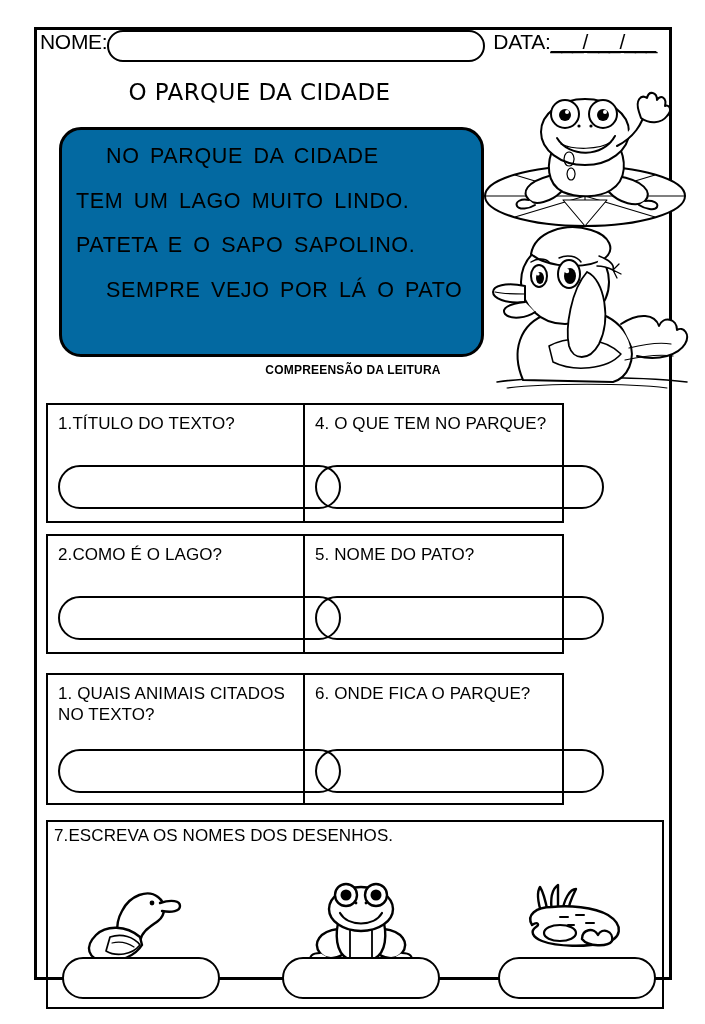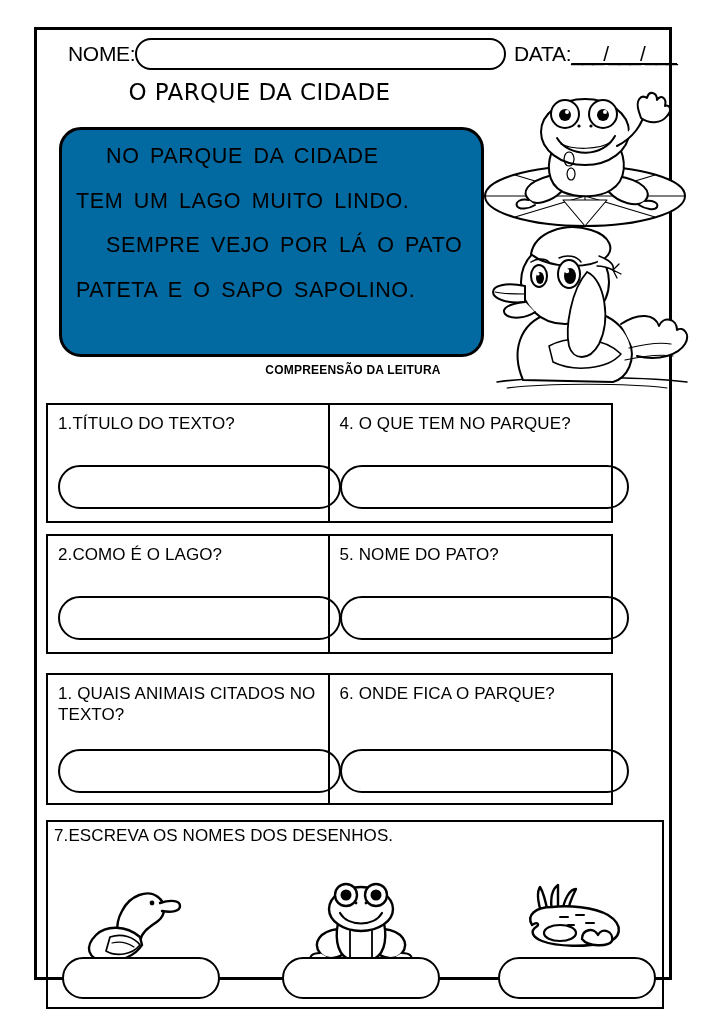--- a/index.html
+++ b/index.html
@@ -22,26 +22,26 @@
     width: 638px;
     height: 953px;
     border: 3px solid #000;
     box-sizing: border-box;
     background: #fff;
   }
 
   
   .header-row {
     position: absolute;
-    left: 8px; top: 0;
+    left: 0; top: 0;
     width: 100%;
     height: 48px;
     display: flex;
-    align-items: center;
-    padding-left: 23px;
+    align-items: flex-start;
+    padding-left: 3px;
     box-sizing: border-box;
   }
   .nome-label {
     font-size: 21px;
     letter-spacing: -0.3px;
     white-space: nowrap;
   }
   .nome-pill {
     width: 378px;
     height: 32px;
@@ -126,21 +126,21 @@
     text-align: center;
     font-size: 12px;
     font-weight: bold;
     letter-spacing: 0.2px;
   }
 
   
   .qtable {
     position: absolute;
     left: 9px;
-    width: 567px;
+    width: 518px;
     border: 2px solid #000;
     box-sizing: border-box;
     display: flex;
   }
   .qtable.r1 { top: 373px;  height: 120px; }
   .qtable.r2 { top: 504px;  height: 120px; }
   .qtable.r3 { top: 643px;  height: 132px; }
 
   .qcell {
     position: relative;
@@ -263,22 +263,22 @@
 
         <path d="M92 64 a5 7 0 1 0 0.1 0" stroke-width="1.2" fill="none"></path>
         <path d="M94 80 a4 6 0 1 0 0.1 0" stroke-width="1.2" fill="none"></path>
       </g>
     </svg>
   </div>
 
   <div class="poem-box">
     <div class="poem-line indent">NO  PARQUE  DA  CIDADE</div>
     <div class="poem-line">TEM  UM  LAGO  MUITO  LINDO.</div>
+    <div class="poem-line">PATETA  E  O  SAPO  SAPOLINO.</div>
     <div class="poem-line indent">SEMPRE  VEJO  POR  LÁ  O  PATO</div>
-    <div class="poem-line">PATETA  E  O  SAPO  SAPOLINO.</div>
   </div>
 
   <div class="art-duck">
     <svg viewBox="0 0 225 175" width="225" height="175">
       <g fill="#fff" stroke="#000" stroke-width="2" stroke-linecap="round" stroke-linejoin="round">
 
         <path d="M10 162 C50 156 150 156 200 162" stroke-width="1.6" fill="none"></path>
         <path d="M20 168 C60 163 140 163 180 168" stroke-width="1.1" fill="none"></path>
 
         <path d="M36 160 C24 132 32 104 60 94 C92 82 130 92 142 120 C150 140 140 158 126 162 Z"></path>

